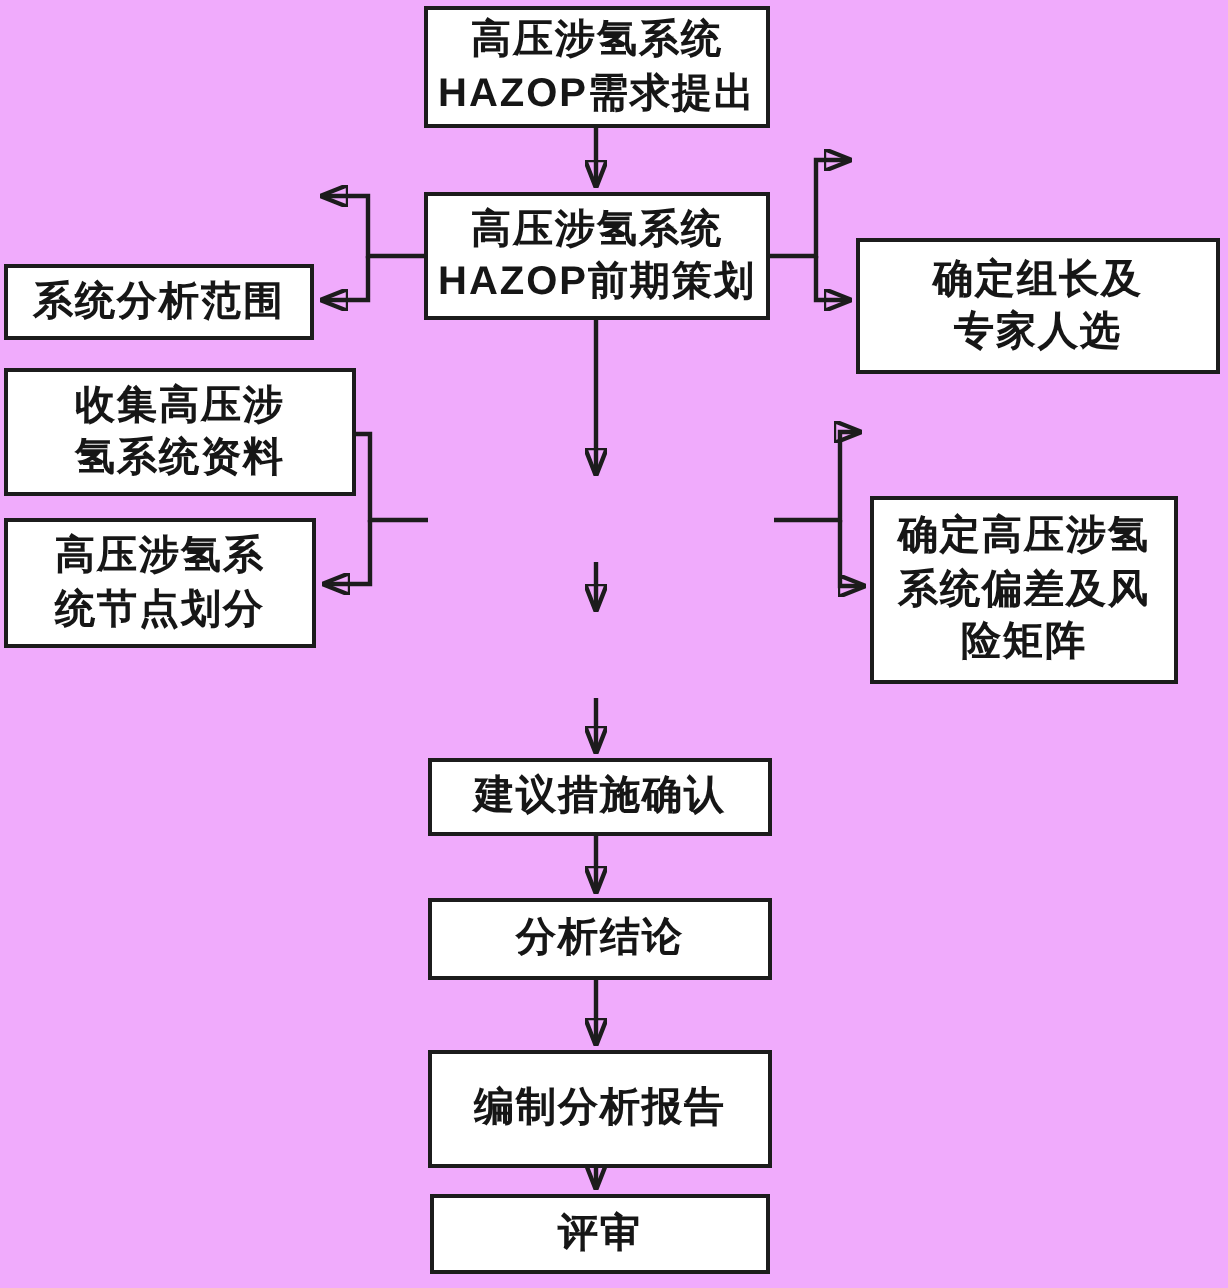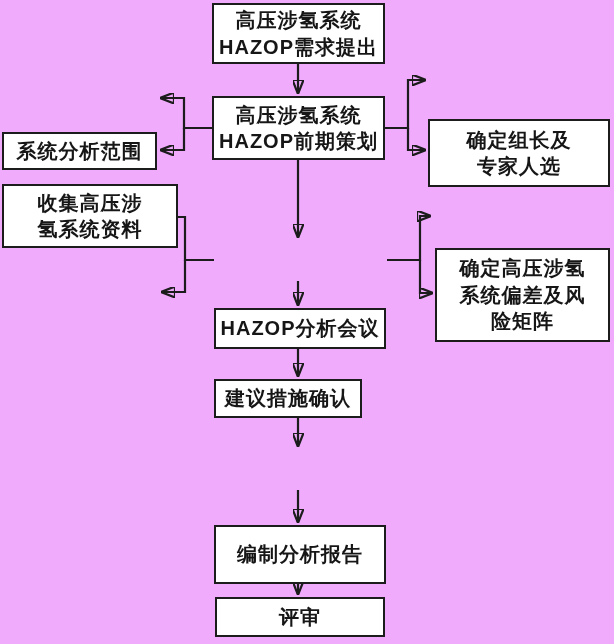--- a/index.html
+++ b/index.html
@@ -83,28 +83,28 @@
     <span class="lbl">高压涉氢系统
 HAZOP需求提出</span>
   </div>
 
   <div class="box" style="left:212px;top:96px;width:173px;height:64px">
     <span class="lbl">高压涉氢系统
 HAZOP前期策划</span>
   </div>
 
 
-  <div class="box" style="left:214px;top:308px;width:172px;height:41px">
-    <span class="lbl">HAZOP分析会议</span>
-  </div>
 
-  <div class="box" style="left:214px;top:379px;width:148px;height:39px">
+  <div class="box" style="left:214px;top:379px;width:172px;height:39px">
     <span class="lbl">建议措施确认</span>
   </div>
 
+  <div class="box" style="left:214px;top:449px;width:172px;height:41px">
+    <span class="lbl">分析结论</span>
+  </div>
 
   <div class="box" style="left:214px;top:525px;width:172px;height:59px">
     <span class="lbl">编制分析报告</span>
   </div>
 
   <div class="box" style="left:215px;top:597px;width:170px;height:40px">
     <span class="lbl">评审</span>
   </div>
 
 
@@ -116,21 +116,25 @@
   <div class="box" style="left:428px;top:119px;width:182px;height:68px">
     <span class="lbl">确定组长及
 专家人选</span>
   </div>
 
   <div class="box" style="left:2px;top:184px;width:176px;height:64px">
     <span class="lbl">收集高压涉
 氢系统资料</span>
   </div>
 
+  <div class="box" style="left:2px;top:259px;width:156px;height:65px">
+    <span class="lbl">高压涉氢系
+统节点划分</span>
+  </div>
 
 
-  <div class="box" style="left:435px;top:248px;width:175px;height:94px">
+  <div class="box" style="left:435px;top:248px;width:154px;height:94px">
     <span class="lbl">确定高压涉氢
 系统偏差及风
 险矩阵</span>
   </div>
 
 </div>
 
 </body></html>

